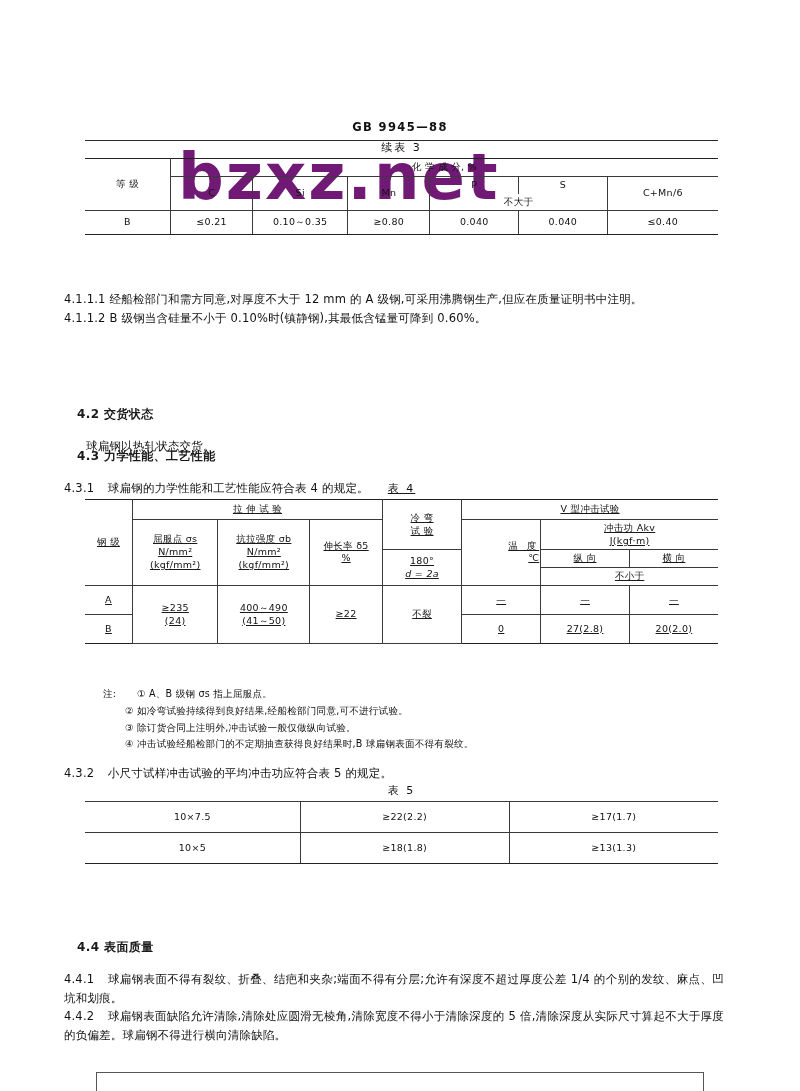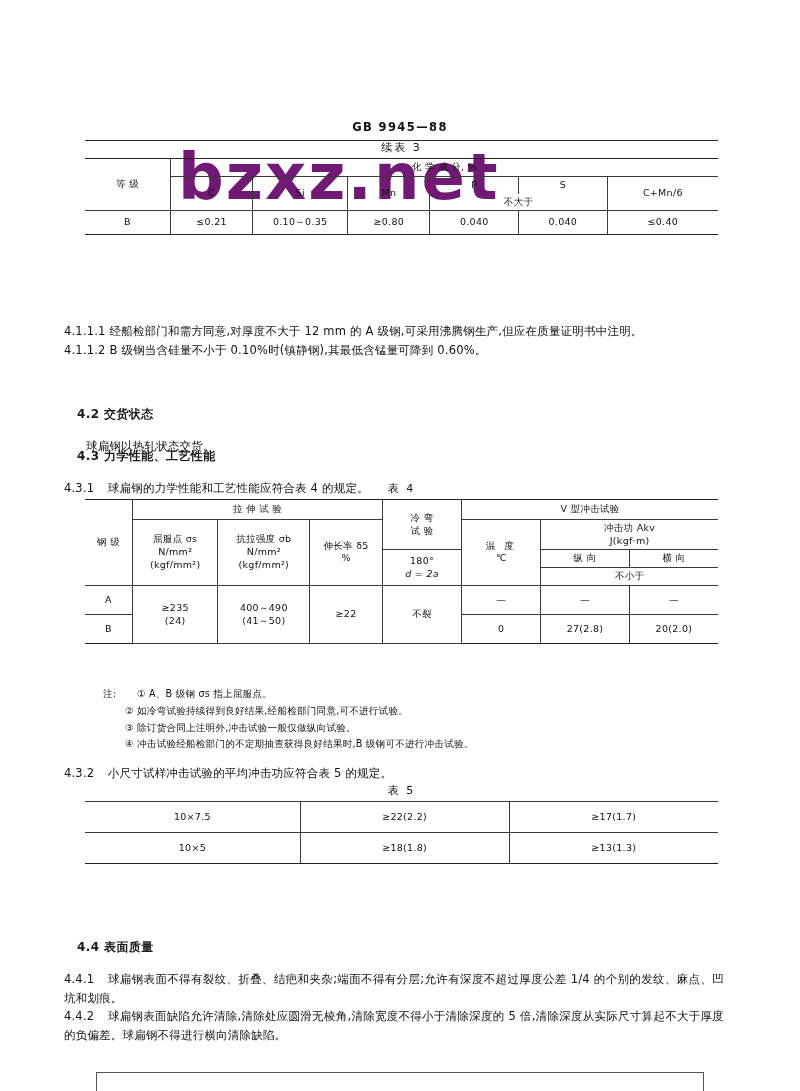--- a/index.html
+++ b/index.html
@@ -150,21 +150,21 @@
             <td class="thick-bottom">0.10～0.35</td>
             <td class="thick-bottom">≥0.80</td>
             <td class="thick-bottom">0.040</td>
             <td class="thick-bottom">0.040</td>
             <td class="thick-bottom noborder-r">≤0.40</td>
           </tr>
         </tbody>
       </table>
     </div>
 
-    <div class="blk" style="left:64px;top:290px;width:660px;margin-top:32px;">
+    <div class="blk" style="left:64px;top:290px;width:660px;">
       <p class="para">
         <span class="num">4.1.1.1</span>
         <span>经船检部门和需方同意,对厚度不大于 12 mm 的 A 级钢,可采用沸腾钢生产,但应在质量证明书中注明。</span>
       </p>
       <p class="para">
         <span class="num">4.1.1.2</span>
         <span>B 级钢当含硅量不小于 0.10%时(镇静钢),其最低含锰量可降到 0.60%。</span>
       </p>
     </div>
 
@@ -180,21 +180,21 @@
       <p class="sect">
         <span class="num">4.3</span>
         <span>力学性能、工艺性能</span>
       </p>
       <p class="para">
         <span class="num">4.3.1</span>
         <span>球扁钢的力学性能和工艺性能应符合表 4 的规定。</span>
       </p>
     </div>
 
-    <div class="blk" style="left:85px;top:481px;width:633px;">
+    <div class="blk" style="left:85px;top:481px;width:633px;text-decoration:underline;">
       <div class="tbl-cap">表  4</div>
       <table class="doc">
         <colgroup>
           <col style="width:7.5%">
             <col style="width:13.5%">
             <col style="width:14.5%">
           <col style="width:11.5%">
             <col style="width:12.5%">
             <col style="width:12.5%">
           <col style="width:14%">
@@ -222,21 +222,21 @@
             </td>
             <td rowspan="3">
               <div>抗拉强度 σb</div>
               <div>N/mm²</div>
               <div>(kgf/mm²)</div>
             </td>
             <td rowspan="3">
               <div>伸长率 δ5</div>
               <div>%</div>
             </td>
-            <td rowspan="3" class="nb-top" style="border-top:none;">
+            <td rowspan="3" class="nb-top" style="border-top:none;text-align:right;">
               <div class="sp3">温    度</div>
               <div>℃</div>
             </td>
             <td colspan="2" class="noborder-r">
               <div>冲击功 Akv</div>
               <div>J(kgf·m)</div>
             </td>
           </tr>
 
           <tr>
@@ -278,21 +278,21 @@
         </tbody>
       </table>
     </div>
 
     <div class="blk notes" style="left:103px;top:686px;width:615px;">
       <div>
         <span class="lead">注:</span><span>① A、B 级钢 σs 指上屈服点。</span>
       </div>
       <div class="item">② 如冷弯试验持续得到良好结果,经船检部门同意,可不进行试验。</div>
       <div class="item">③ 除订货合同上注明外,冲击试验一般仅做纵向试验。</div>
-      <div class="item">④ 冲击试验经船检部门的不定期抽查获得良好结果时,B 级钢可不进行冲击试验。</div>
+      <div class="item">④ 冲击试验经船检部门的不定期抽查获得良好结果时,B 球扁钢表面不得有裂纹。</div>
     </div>
 
     <div class="blk" style="left:64px;top:764px;width:660px;">
       <p class="para">
         <span class="num">4.3.2</span>
         <span>小尺寸试样冲击试验的平均冲击功应符合表 5 的规定。</span>
       </p>
     </div>
 
     <div class="blk" style="left:85px;top:783px;width:633px;">

